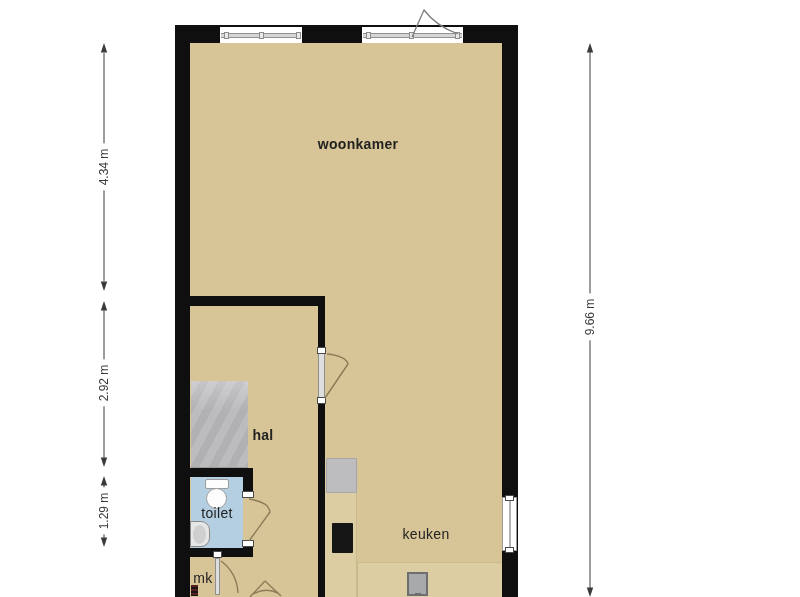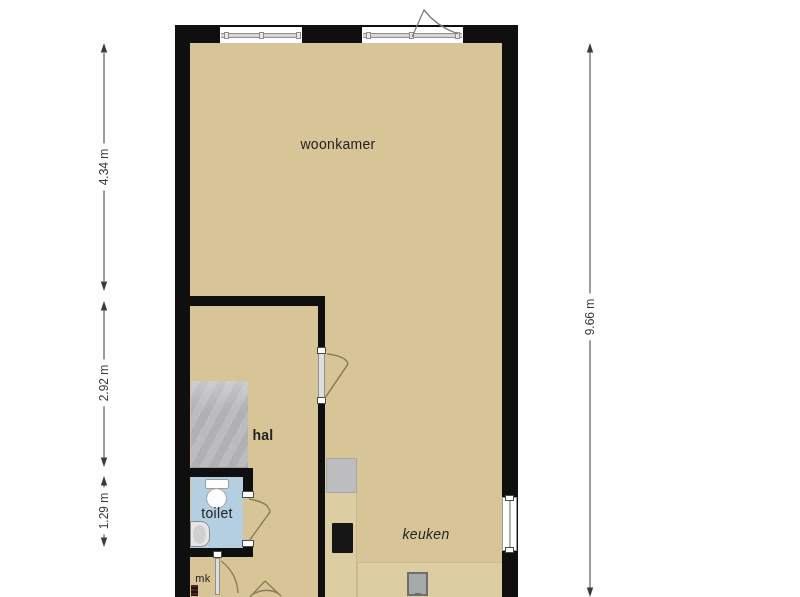--- a/index.html
+++ b/index.html
@@ -34,21 +34,21 @@
   .winframe{background:#ffffff;}
   .winglass{background:var(--window_glass);border-top:1px solid var(--window_frame);border-bottom:1px solid var(--window_frame);}
   .mullion{background:#e8e8e8;border:1px solid #8d8d8d;}
   .hinge{background:#ffffff;border:1px solid #4a4a4a;}
   .leaf{background:#dedede;border:1px solid #8f8f8f;}
   .doorwhite{background:#ffffff;border:1px solid #9a9a9a;}
   .doorwhite .jamb{position:absolute;left:50%;top:3px;bottom:3px;width:2px;margin-left:-1px;background:#b2b2b2;}
   .meter{background:repeating-linear-gradient(180deg, #5c1f1f 0 2px, #161616 2px 4px);}
   .room-label{position:absolute;transform:translate(-50%,-50%);color:var(--label_text);
     font-size:14px;letter-spacing:.3px;white-space:nowrap;}
-  .room-label.small{font-size:11px;}
+  .room-label.small{font-size:14px;}
   .dim-label{position:absolute;transform:translate(-50%,-50%) rotate(-90deg);color:var(--dimension);
     font-size:12px;background:var(--background);padding:1px 5px;white-space:nowrap;}
   svg.overlay{position:absolute;left:0;top:0;pointer-events:none;}
   .dimline{stroke:var(--dimension);stroke-width:1;fill:none;}
   .dimarrow{fill:var(--dimension);stroke:none;}
   .arc{stroke:var(--door_arc);stroke-width:1.4;fill:none;}
   .winfan{stroke:#7d7d7d;stroke-width:1.3;fill:none;}
 </style>
 </head>
 <body>
@@ -146,24 +146,24 @@
     <path class="arc" d="M221,561 Q237,573 238,593"></path>
     <g>
       <path class="arc" d="M265,581 L250,597"></path>
       <path class="arc" d="M265,581 L281,596"></path>
       <path class="arc" d="M253,594 Q266,587 278,593"></path>
     </g>
 
     <path class="winfan" d="M412,37 L424,10 Q436,26 458,34"></path>
   </svg>
 
-  <div class="room-label" style="left:338px;top:144px;">woonkamer</div>
+  <div class="room-label" style="left:358px;top:144px;font-weight:bold;">woonkamer</div>
   <div class="room-label" style="left:263px;top:435px;font-weight:bold;">hal</div>
   <div class="room-label" style="left:217px;top:513px;">toilet</div>
-  <div class="room-label" style="left:426px;top:534px;font-style:italic;">keuken</div>
+  <div class="room-label" style="left:426px;top:534px;">keuken</div>
   <div class="room-label small" style="left:203px;top:578px;">mk</div>
 
   <div class="dim-label" style="left:104px;top:167px;">4.34 m</div>
   <div class="dim-label" style="left:104px;top:383px;">2.92 m</div>
   <div class="dim-label" style="left:104px;top:511px;">1.29 m</div>
   <div class="dim-label" style="left:590px;top:317px;">9.66 m</div>
 
 </div>
 
 </body></html>

